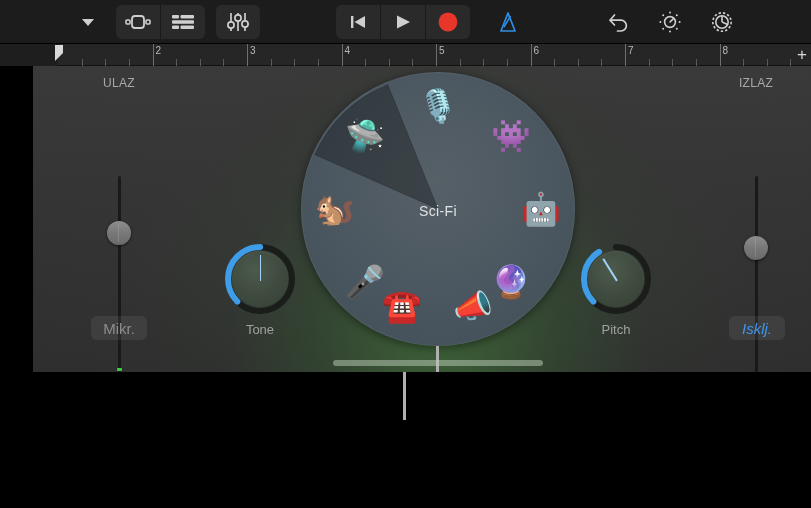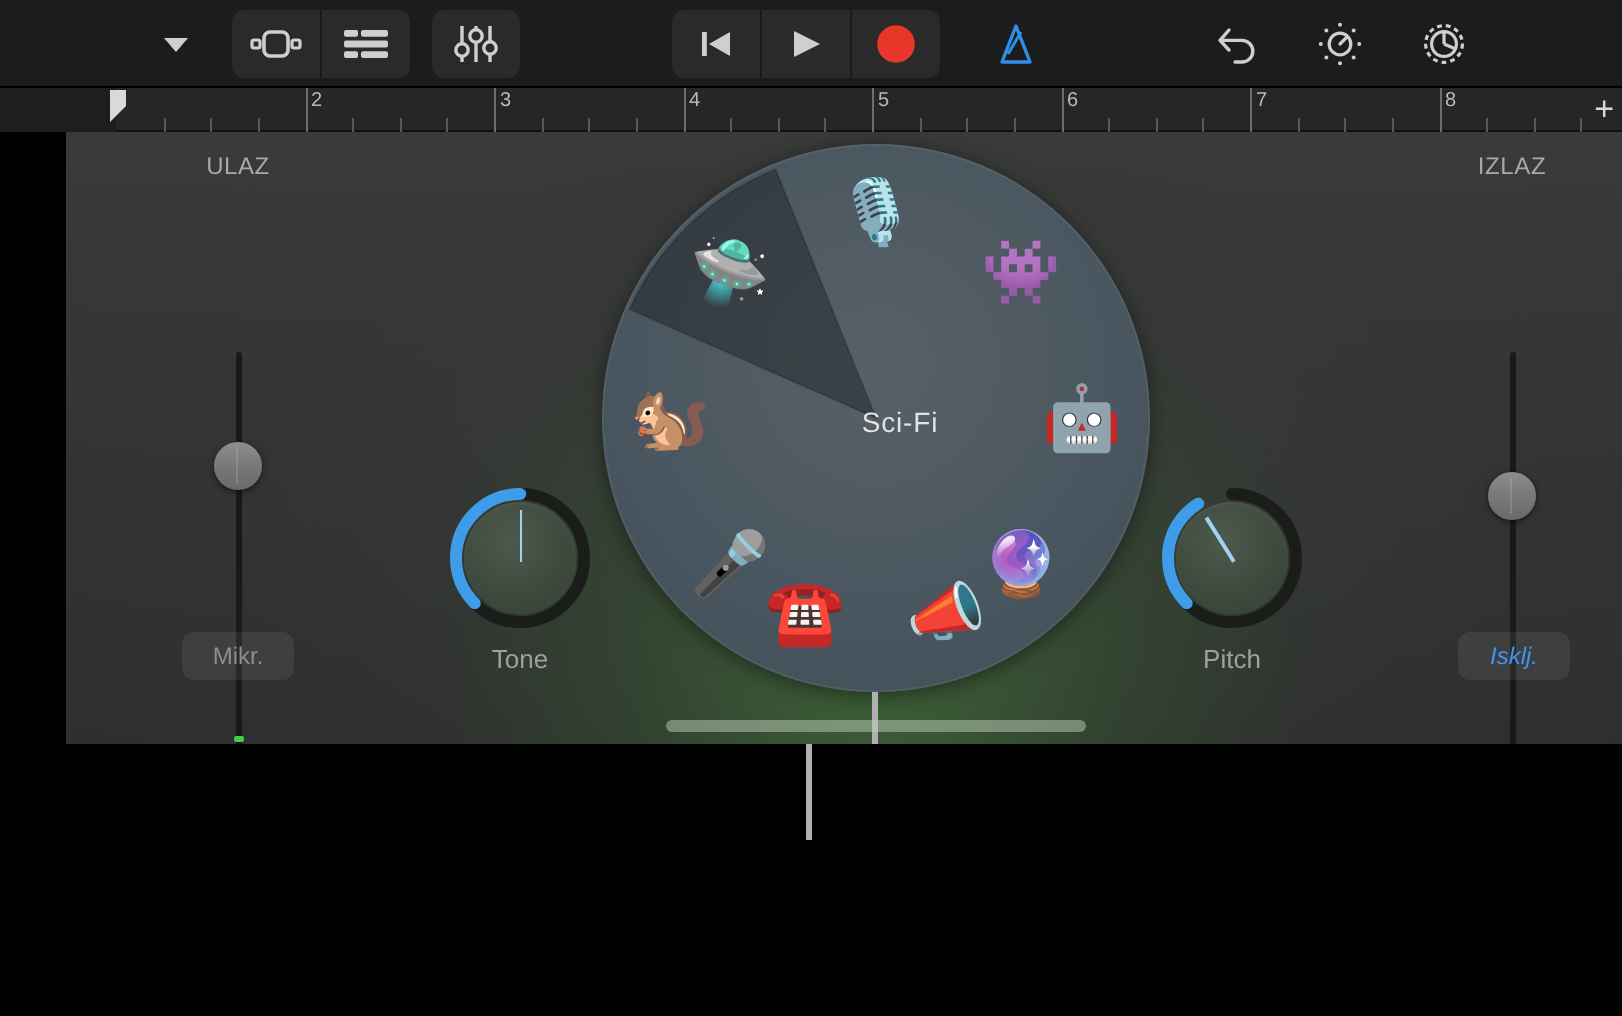--- a/index.html
+++ b/index.html
@@ -90,21 +90,21 @@
     content:""; position:absolute; left:11px; top:3px; width:1px; height:18px;
     background:rgba(255,255,255,0.13);
   }
   .slider-greendot {
     position:absolute; width:5px; height:3px; border-radius:1px; background:#3ecf4a;
   }
   .pill-btn {
     position:absolute; height:24px; min-width:56px; padding:0 11px;
     display:flex; align-items:center; justify-content:center;
     border-radius:6px; background:rgba(255,255,255,0.07);
-    font-size:12px; color:#8d8d8d;
+    font-size:15px; color:#8d8d8d;
   }
   .pill-btn.on { color:#3f96f2;font-style:italic; }
   .sub-label { position:absolute; width:120px; text-align:center; font-size:12px; color:#9a9a9a; }
 
   
   .knob-wrap { position:absolute; width:120px; text-align:center; }
   .knob { position:relative; width:76px; height:76px; margin:0 auto; }
   .knob-face {
     position:absolute; left:10px; top:10px; width:56px; height:56px; border-radius:50%;
     background:radial-gradient(circle at 42% 34%, #4c5a4c 0%, #3e4a3e 55%, #364136 100%);
@@ -120,21 +120,21 @@
   .wheel {
     position:absolute; border-radius:50%;
     background:radial-gradient(circle at 50% 40%, #566067 0%, #4b5760 55%, #414d55 100%);
     box-shadow:0 2px 10px rgba(0,0,0,0.45), inset 0 0 0 1px rgba(255,255,255,0.06);
     overflow:hidden;
   }
   .wheel-sel {
     position:absolute; left:0; top:0; width:100%; height:100%;
   }
   .wheel-center-label {
-    position:absolute; left:12px; width:100%; text-align:center;
+    position:absolute; left:0; width:100%; text-align:center;
     font-size:14px; color:#e2e2e2; letter-spacing:0.4px;
   }
   .wheel-item {
     position:absolute; width:52px; height:52px; margin-left:-26px; margin-top:-26px;
     display:flex; align-items:center; justify-content:center;
     font-size:32px; line-height:1;
   }
 
   
   .mic-stand {

